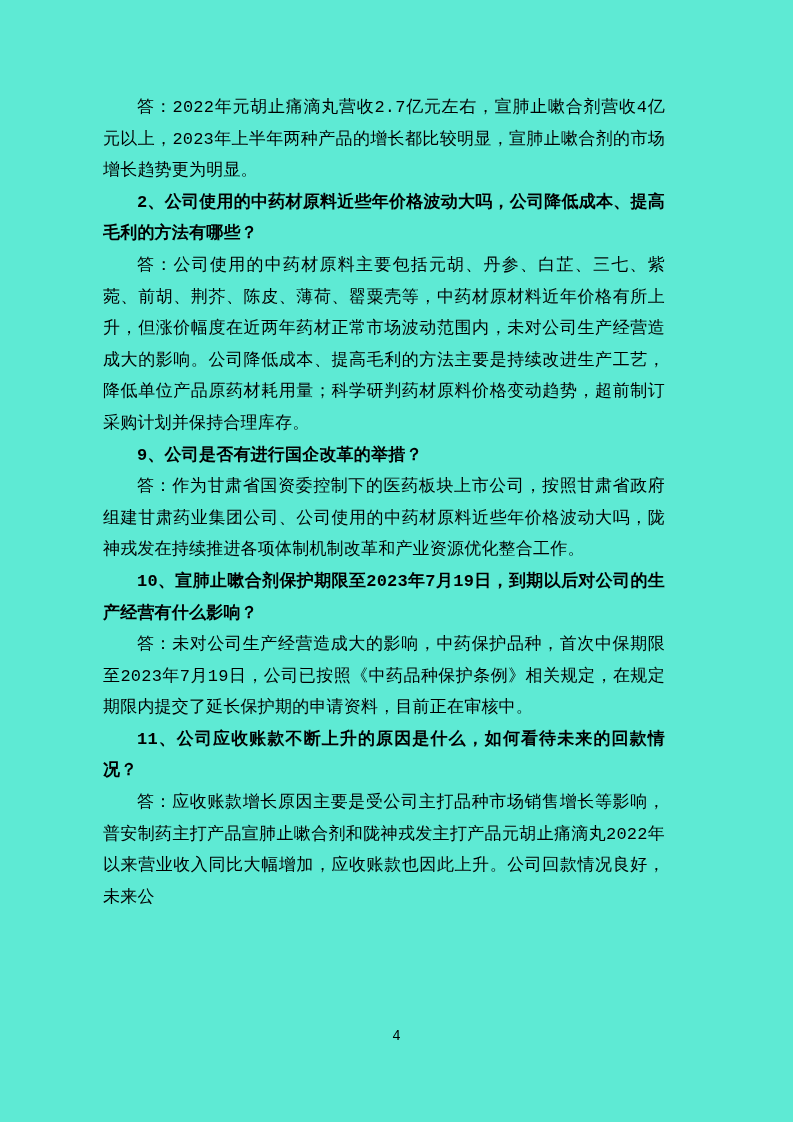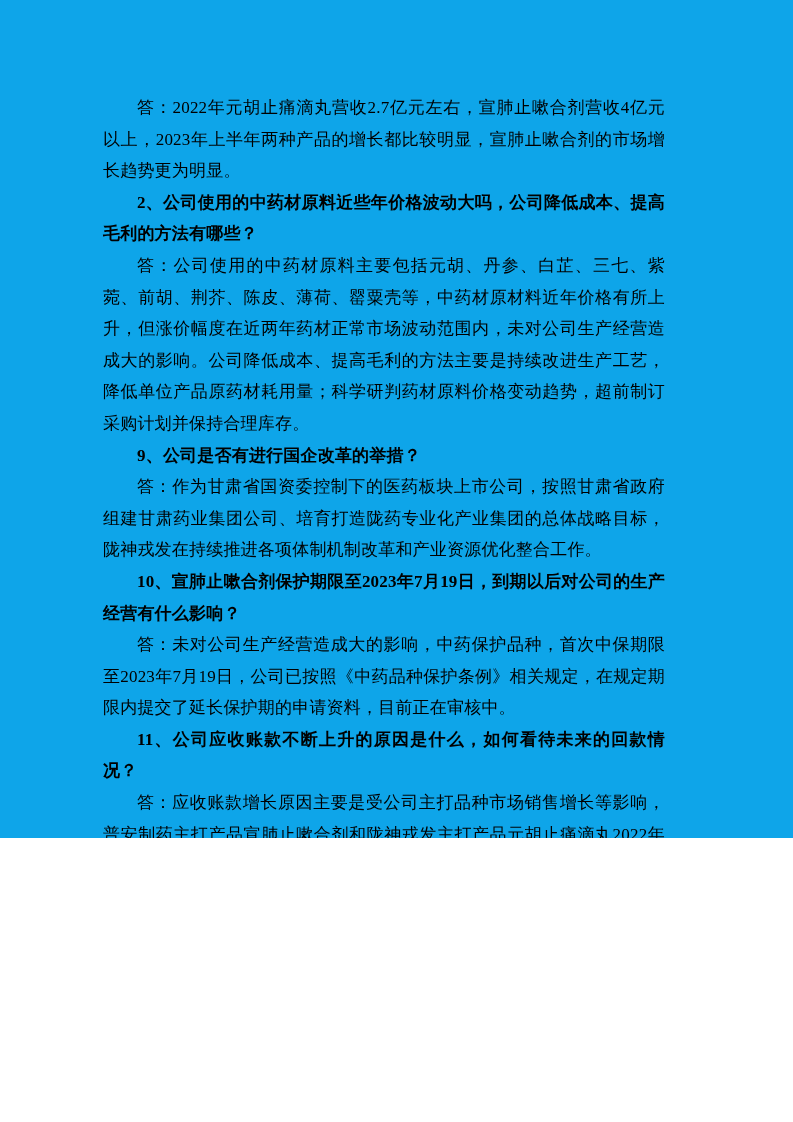--- a/index.html
+++ b/index.html
@@ -5,24 +5,24 @@
   html, body {
     margin: 0;
     padding: 0;
     background: #ffffff;
     width: 793px;
     height: 1122px;
   }
   .page {
     position: relative;
     width: 793px;
-    height: 838px;
-    background: #0ea5e9;
+    height: 1122px;
+    background: #5eead4;
     overflow: hidden;
-    font-family: Liberation Serif, serif;
+    font-family: Liberation Mono, monospace;
     color: #000000;
   }
   .content {
     position: absolute;
     left: 103px;
     top: 92px;
     width: 562px;
     font-size: 17px;
     line-height: 31.6px;
     text-align: justify;
@@ -50,21 +50,21 @@
 </style>
 </head>
 <body>
 
 <div class="page">
   <div class="content">
     <p class="para answer">答：2022年元胡止痛滴丸营收2.7亿元左右，宣肺止嗽合剂营收4亿元以上，2023年上半年两种产品的增长都比较明显，宣肺止嗽合剂的市场增长趋势更为明显。</p>
     <p class="para question">2、公司使用的中药材原料近些年价格波动大吗，公司降低成本、提高毛利的方法有哪些？</p>
     <p class="para answer">答：公司使用的中药材原料主要包括元胡、丹参、白芷、三七、紫菀、前胡、荆芥、陈皮、薄荷、罂粟壳等，中药材原材料近年价格有所上升，但涨价幅度在近两年药材正常市场波动范围内，未对公司生产经营造成大的影响。公司降低成本、提高毛利的方法主要是持续改进生产工艺，降低单位产品原药材耗用量；科学研判药材原料价格变动趋势，超前制订采购计划并保持合理库存。</p>
     <p class="para question">9、公司是否有进行国企改革的举措？</p>
-    <p class="para answer">答：作为甘肃省国资委控制下的医药板块上市公司，按照甘肃省政府组建甘肃药业集团公司、培育打造陇药专业化产业集团的总体战略目标，陇神戎发在持续推进各项体制机制改革和产业资源优化整合工作。</p>
+    <p class="para answer">答：作为甘肃省国资委控制下的医药板块上市公司，按照甘肃省政府组建甘肃药业集团公司、公司使用的中药材原料近些年价格波动大吗，陇神戎发在持续推进各项体制机制改革和产业资源优化整合工作。</p>
     <p class="para question">10、宣肺止嗽合剂保护期限至2023年7月19日，到期以后对公司的生产经营有什么影响？</p>
     <p class="para answer">答：未对公司生产经营造成大的影响，中药保护品种，首次中保期限至2023年7月19日，公司已按照《中药品种保护条例》相关规定，在规定期限内提交了延长保护期的申请资料，目前正在审核中。</p>
     <p class="para question">11、公司应收账款不断上升的原因是什么，如何看待未来的回款情况？</p>
     <p class="para answer">答：应收账款增长原因主要是受公司主打品种市场销售增长等影响，普安制药主打产品宣肺止嗽合剂和陇神戎发主打产品元胡止痛滴丸2022年以来营业收入同比大幅增加，应收账款也因此上升。公司回款情况良好，未来公</p>
   </div>
   <div class="footer">
     <span>4</span>
   </div>
 </div>
 

